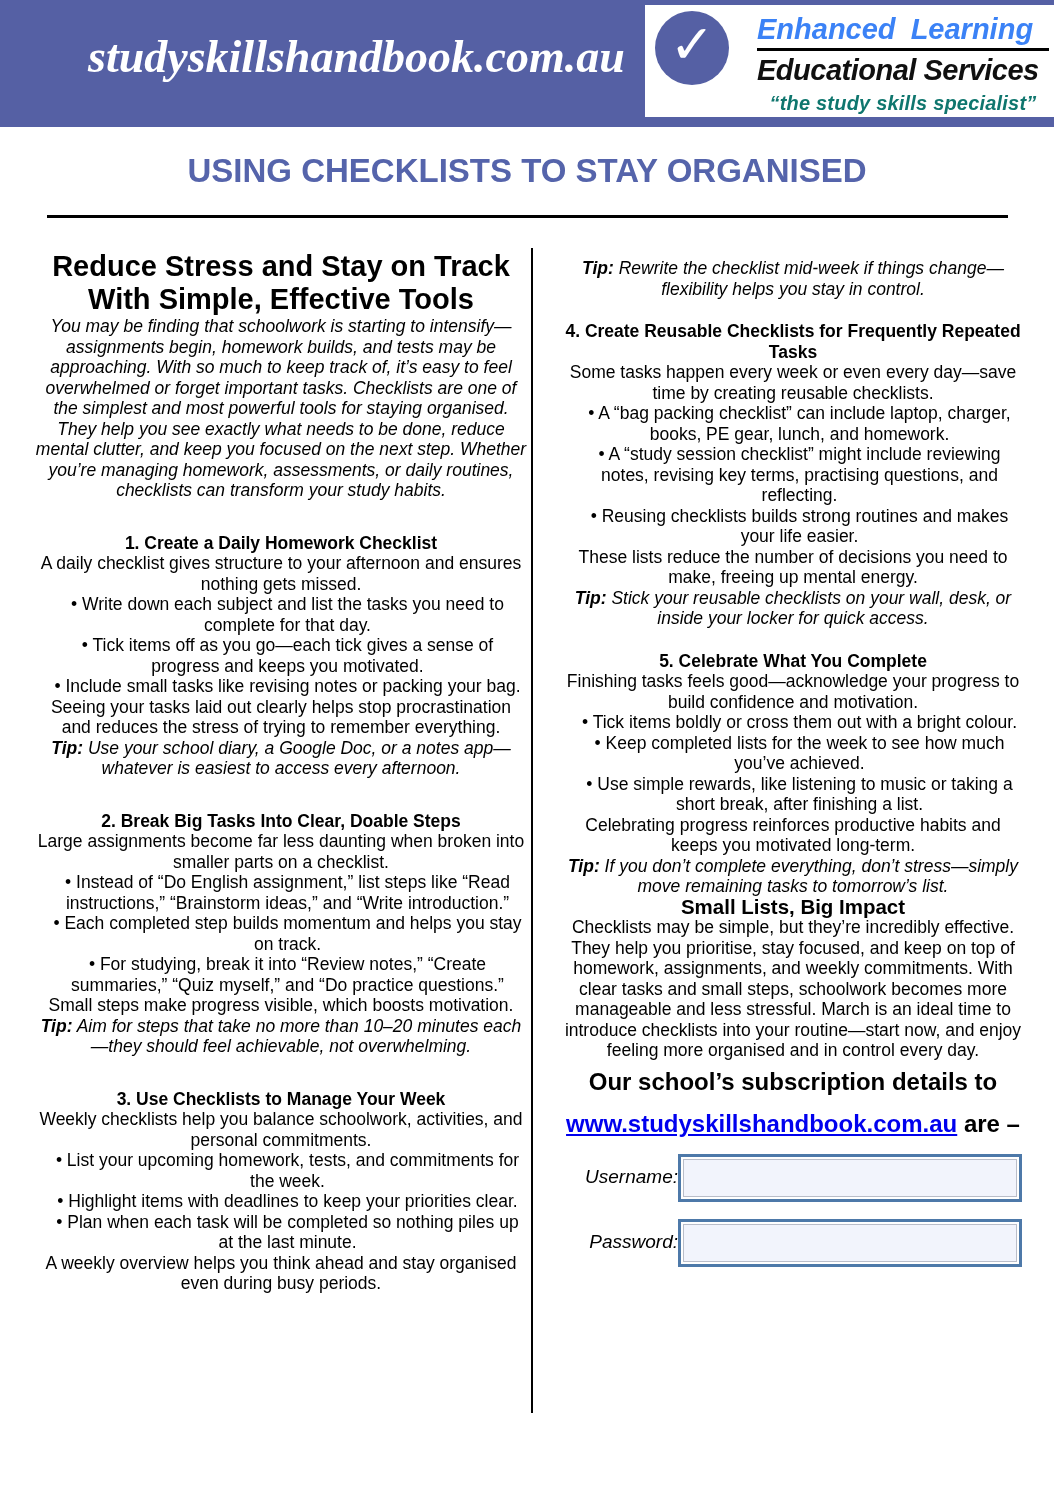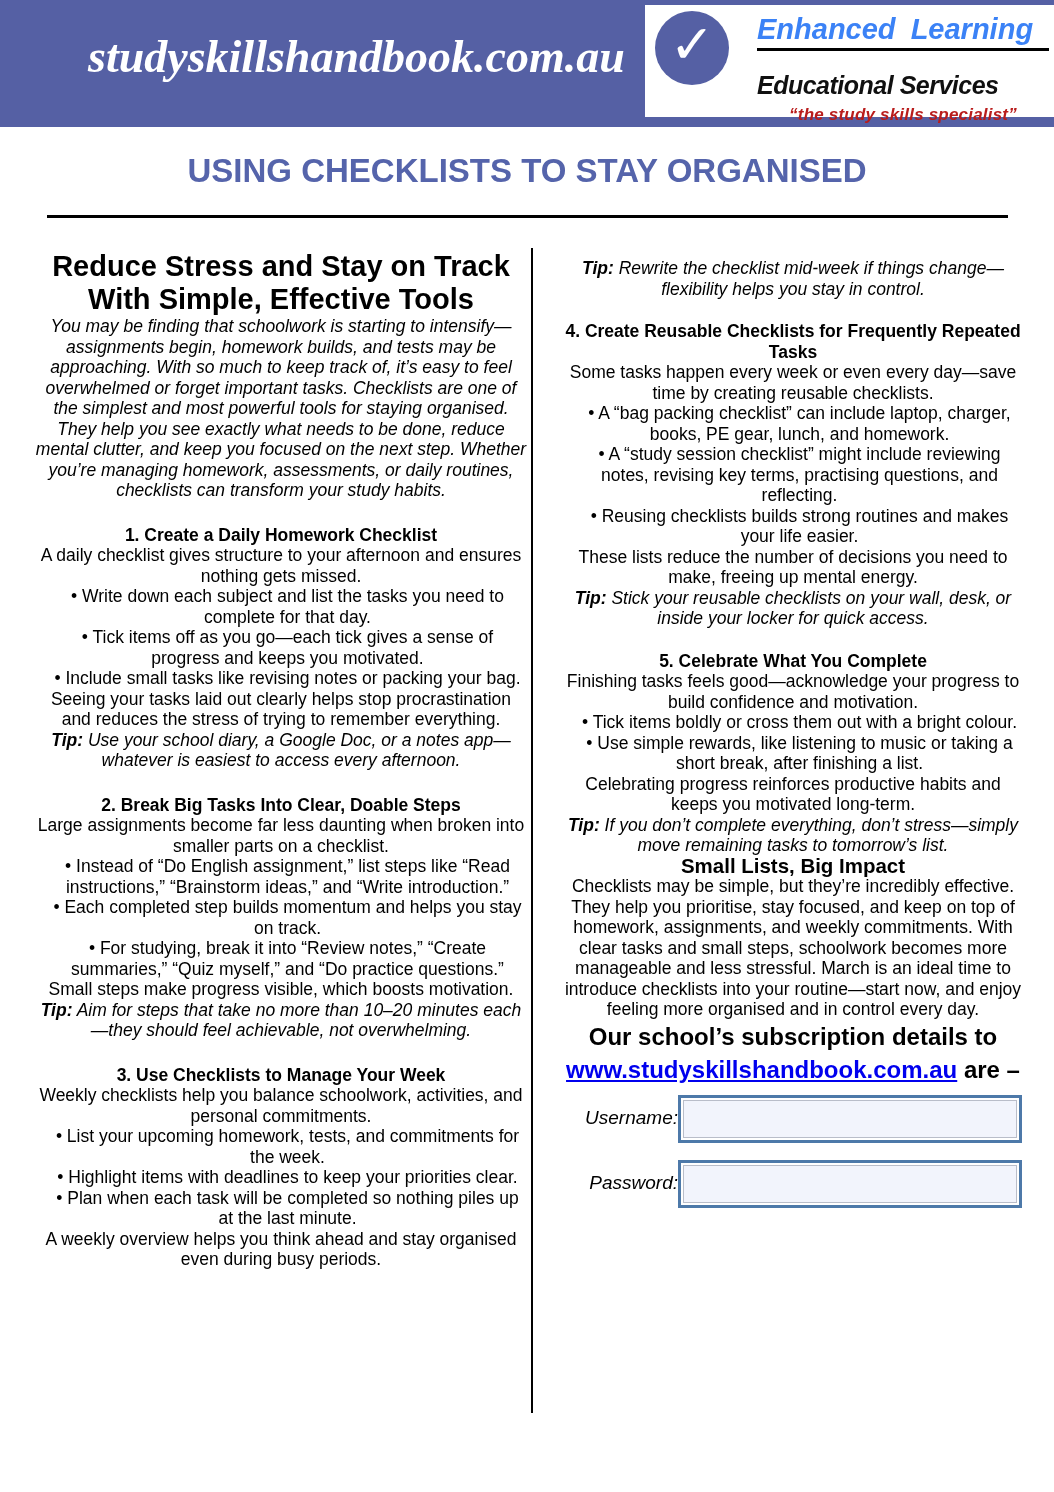--- a/index.html
+++ b/index.html
@@ -18,42 +18,42 @@
   .logo-circle { position:absolute; left:10px; top:6px; width:74px; height:74px; border-radius:50%; background:#5560a4; }
   .check {
     position:absolute; left:50%; top:50%; transform:translate(-50%,-56%);
     font-family:"DejaVu Sans", sans-serif; font-size:54px; font-weight:bold; color:#fff;
   }
   .logo-text { position:absolute; left:112px; top:8px; width:292px; }
   .lt1 {
     font-size:29px; font-weight:bold; font-style:italic; word-spacing:7px;
     border-bottom:3px solid #000; padding-bottom:2px; white-space:nowrap; color:#3b82f6;
   }
-  .lt2 { font-size:25px; font-weight:bold; font-style:italic; letter-spacing:-0.5px; padding-top:20px; white-space:nowrap; color:#101010; }
-  .lt3 { margin-top:5px; font-size:17px; font-style:italic; font-weight:bold; color:#b91c1c; text-align:center; letter-spacing:0.2px; white-space:nowrap; }
+  .lt2 { font-size:29px; font-weight:bold; font-style:italic; letter-spacing:-0.5px; padding-top:3px; white-space:nowrap; color:#101010; }
+  .lt3 { margin-top:5px; font-size:20px; font-style:italic; font-weight:bold; color:#0f766e; text-align:center; letter-spacing:0.2px; white-space:nowrap; }
   
   .page-title { position:absolute; top:152px; left:0; width:100%; margin:0; text-align:center; font-size:33px; font-weight:bold; color:#5564ab; }
   .rule { position:absolute; top:215px; left:47px; width:961px; height:3px; background:#000; }
   .divider { position:absolute; left:531px; top:248px; width:2px; height:1165px; background:#000; }
   
   .col { position:absolute; font-size:17.5px; line-height:20.5px; }
   .col-left  { left:35px;  top:250px; width:492px; }
   .col-right { left:562px; top:258px; width:462px; }
   .col p, .col h2, .col h3 { margin:0;text-align:center; }
   .left-heading { font-size:29px; line-height:33px; font-weight:bold; margin:0 0 26px 0; }
   .intro { font-style:italic; }
-  .sec { margin-top:24px; }
+  .sec { margin-top:32px; }
   .col-right .sec { margin-top:22px; }
   .sec h3 { font-size:17.5px; line-height:20.5px; font-weight:bold; }
   .bullet { padding-left:13px; }
   .tip { font-style:italic; }
   .tip b { font-weight:bold; }
   .impact-title { margin-top:25px; font-weight:bold; }
   .impact-body { margin-top:21px; }
-  .subscription { margin-top:45px; font-size:24px; line-height:33px; font-weight:bold; }
+  .subscription { margin-top:45px; font-size:24px; line-height:42px; font-weight:bold; }
   .subscription a { color:#0000ee; text-decoration:underline; }
   
   .form-row { display:flex; align-items:center; margin-top:17px; }
   .form-row.first { margin-top:9px; }
   .field-label { flex:0 0 116px; width:116px; font-style:italic; font-size:19px; font-weight:normal;text-align:right; }
   .input-outer { width:344px; height:48px; box-sizing:border-box; border:3px solid #4d79a9; background:#fff; padding:2px; }
   .field-input {
     width:100%; height:100%; box-sizing:border-box; display:block;
     border:1px solid #b9bdc9; background:#f2f4fc; outline:none;
     font-size:18px; padding:0 8px; font-family:"Liberation Sans", sans-serif;
@@ -126,20 +126,21 @@
       <p class="bullet">• A “study session checklist” might include reviewing notes, revising key terms, practising questions, and reflecting.</p>
       <p class="bullet">• Reusing checklists builds strong routines and makes your life easier.</p>
       <p>These lists reduce the number of decisions you need to make, freeing up mental energy.</p>
       <p class="tip"><b>Tip:</b><span> Stick your reusable checklists on your wall, desk, or inside your locker for quick access.</span></p>
     </div>
 
     <div class="sec">
       <h3>5. Celebrate What You Complete</h3>
       <p>Finishing tasks feels good—acknowledge your progress to build confidence and motivation.</p>
       <p class="bullet">• Tick items boldly or cross them out with a bright colour.</p>
+      <p class="bullet">• Keep completed lists for the week to see how much you’ve achieved.</p>
       <p class="bullet">• Use simple rewards, like listening to music or taking a short break, after finishing a list.</p>
       <p>Celebrating progress reinforces productive habits and keeps you motivated long-term.</p>
       <p class="tip"><b>Tip:</b><span> If you don’t complete everything, don’t stress—simply move remaining tasks to tomorrow’s list.</span></p>
     </div>
 
     <h3 class="impact-title">Small Lists, Big Impact</h3>
     <p class="impact-body">Checklists may be simple, but they’re incredibly effective. They help you prioritise, stay focused, and keep on top of homework, assignments, and weekly commitments. With clear tasks and small steps, schoolwork becomes more manageable and less stressful. March is an ideal time to introduce checklists into your routine—start now, and enjoy feeling more organised and in control every day.</p>
 
     <p class="subscription"><span>Our school’s subscription details to </span><a href="#">www.studyskillshandbook.com.au</a><span> are –</span></p>
 

